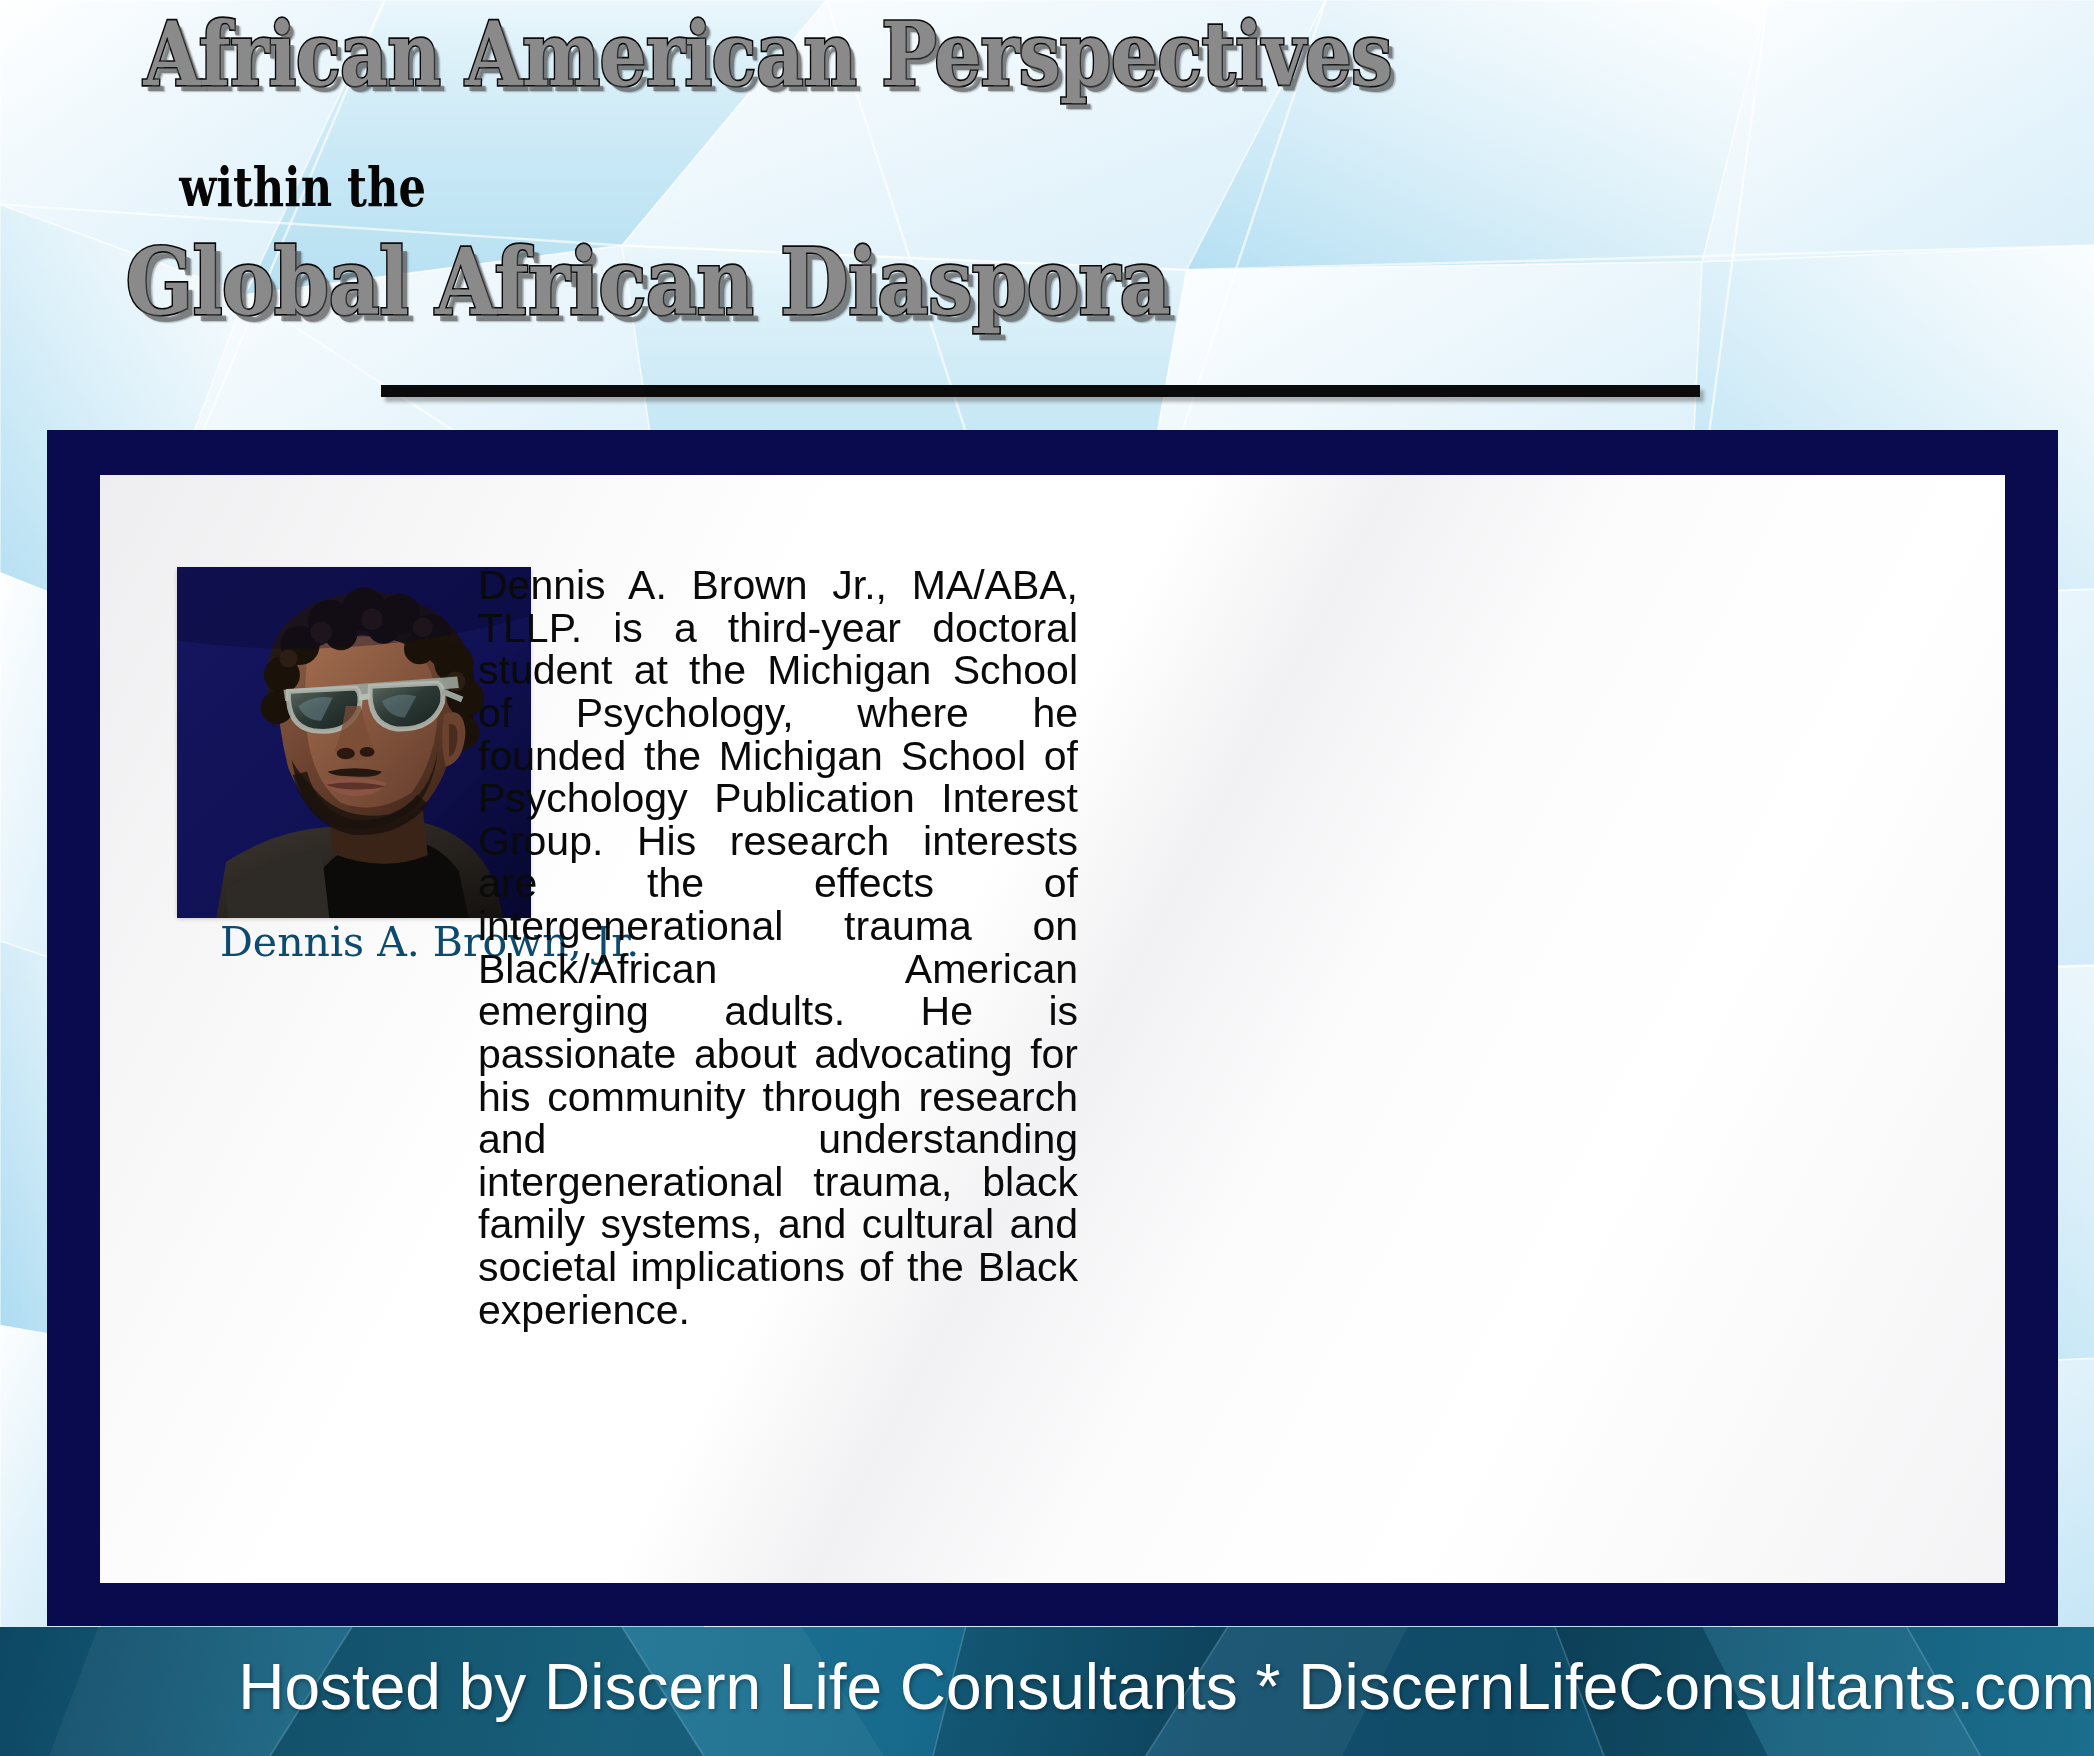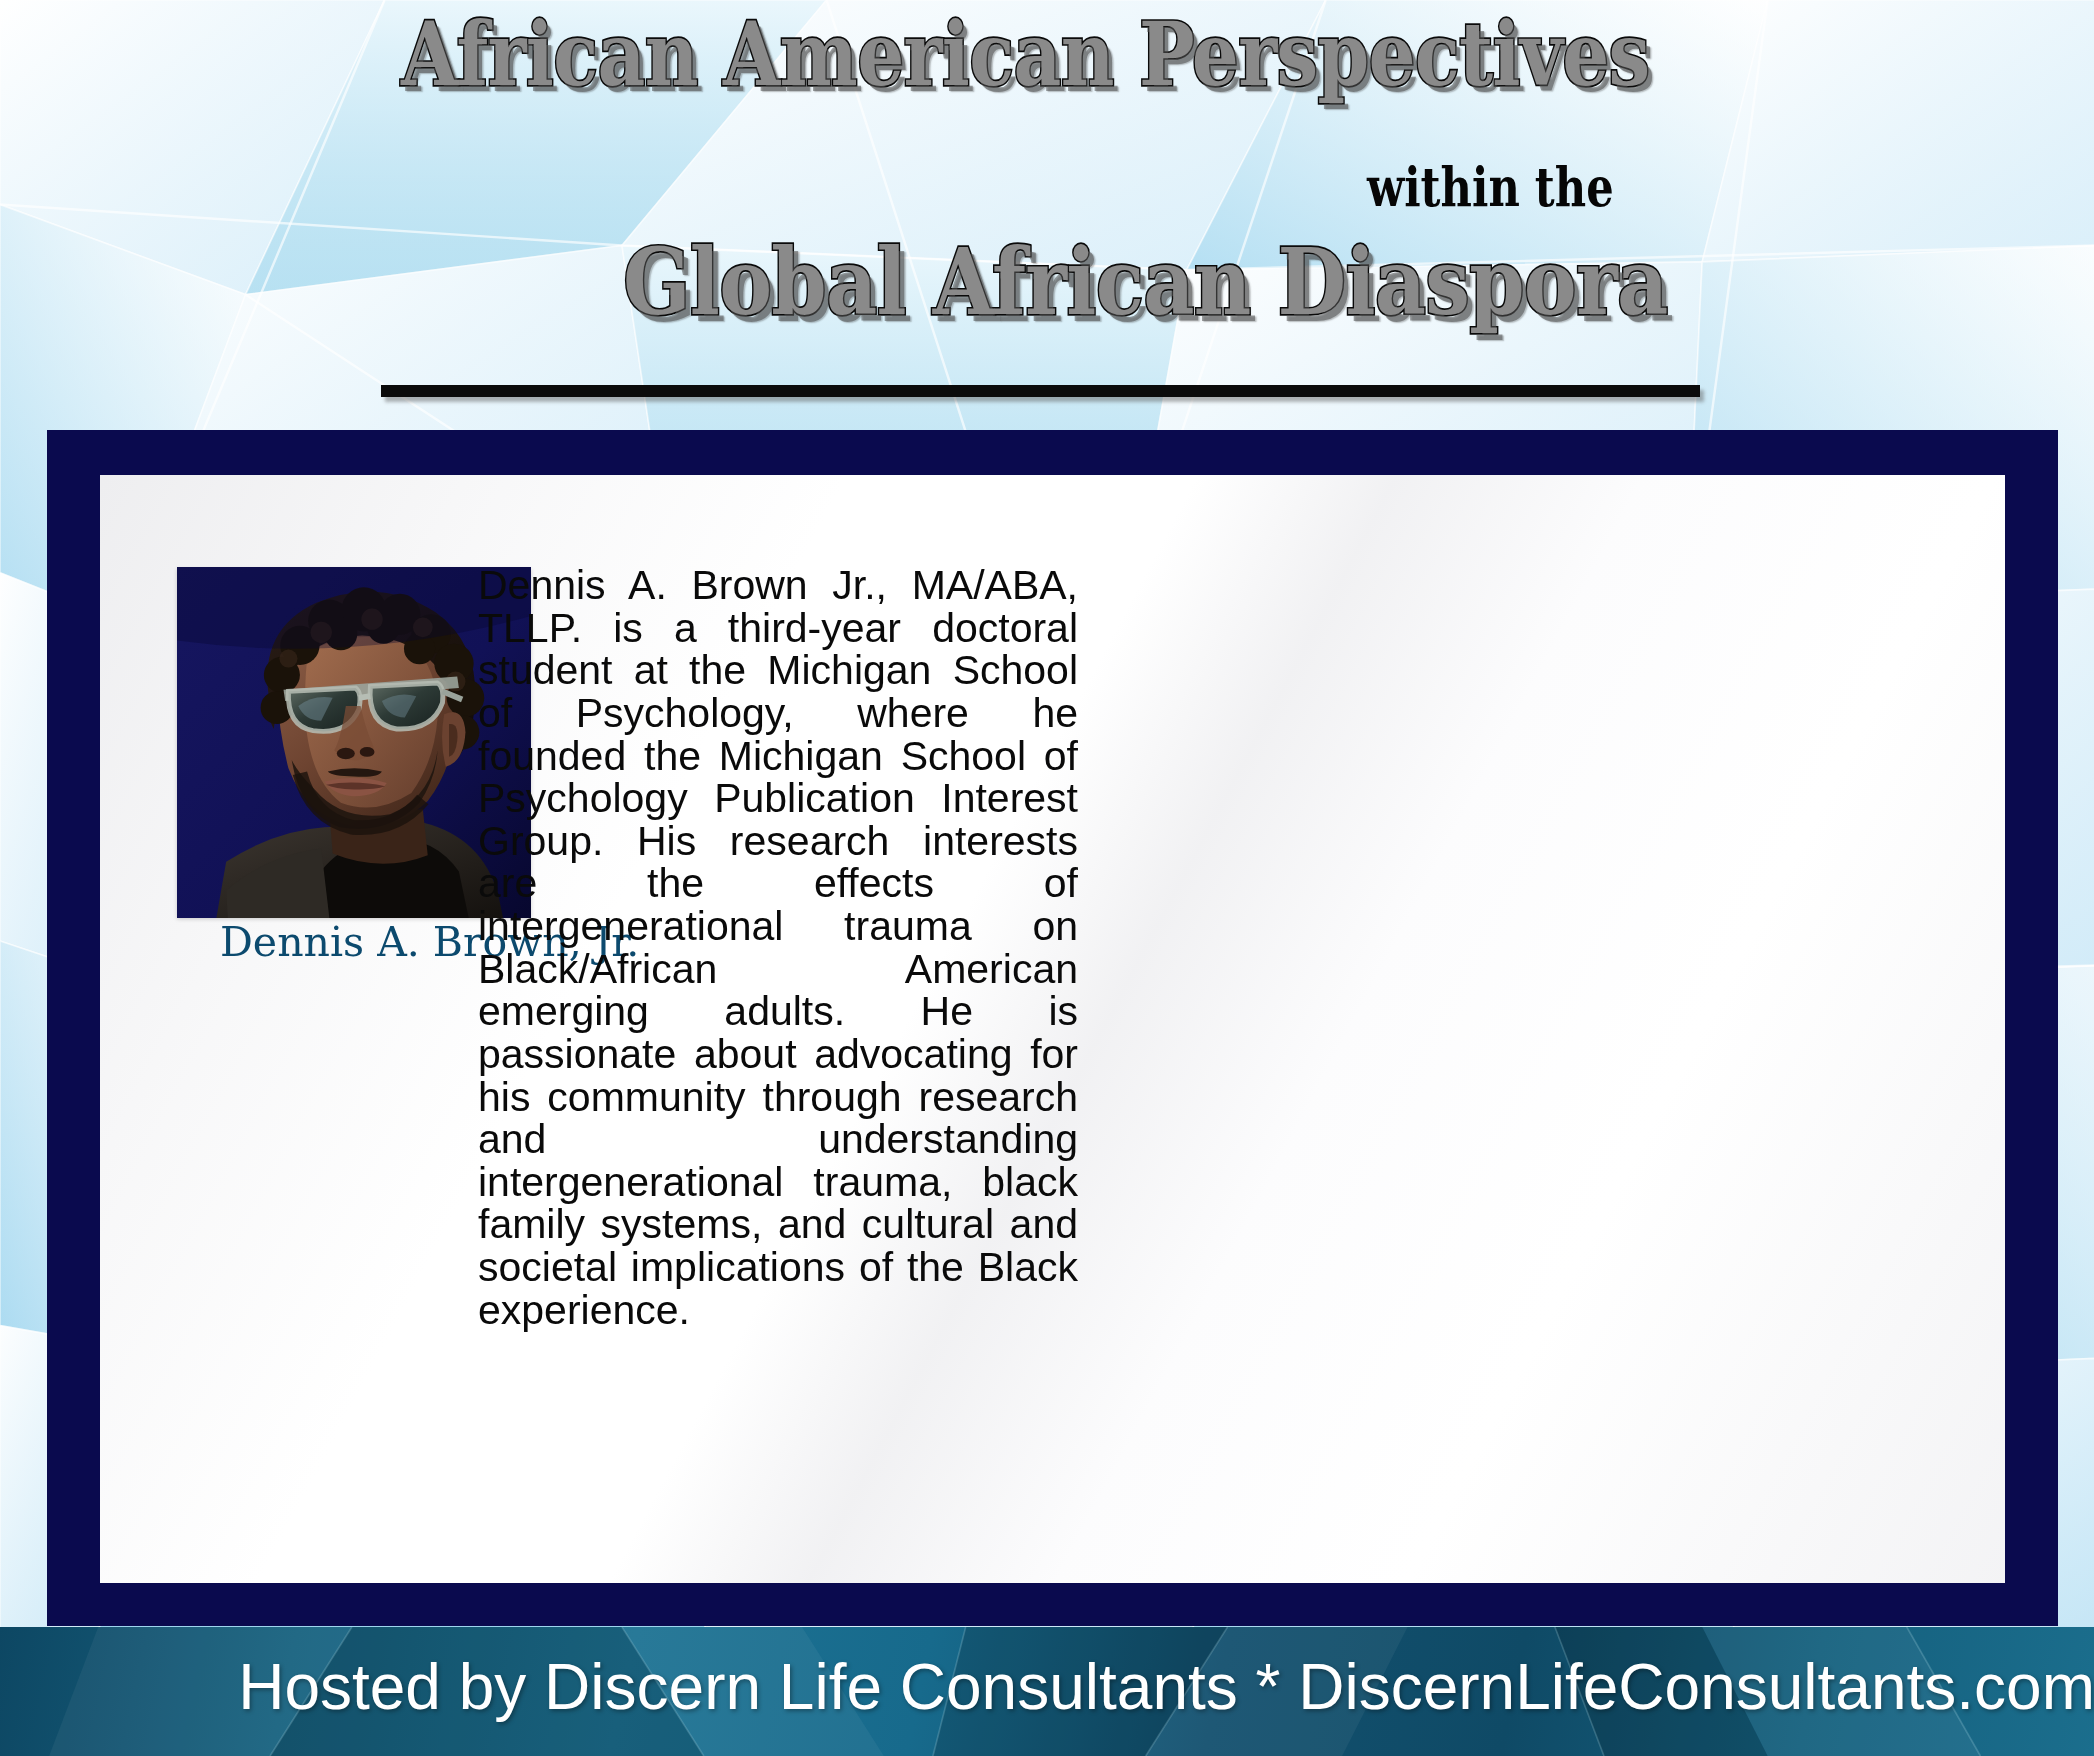--- a/index.html
+++ b/index.html
@@ -22,21 +22,21 @@
     position:absolute; inset:0;
     background:
       linear-gradient(178deg, #ffffff 0%, #f2fafd 22%, #e2f2fa 46%, #cde9f7 70%, #b4dff2 88%, #a7d8ef 100%);
   }
   .poly-layer { position:absolute; inset:0; }
   .poly-layer svg { width:100%; height:100%; display:block; }
 
   
   .title-area {
     position:absolute; left:0; top:0; width:1793px; height:431px;
-    text-align:right;
+    text-align:left;
   }
   .t-line1 {
     position:absolute; left:0; right:0; top:9.8px;
     font-family:"DejaVu Serif", serif;
     font-weight:700;
     font-size:88px;
     line-height:1.0;
     letter-spacing:-0.8px;
     color:#8a8a8a;
     transform:scaleX(0.84);

